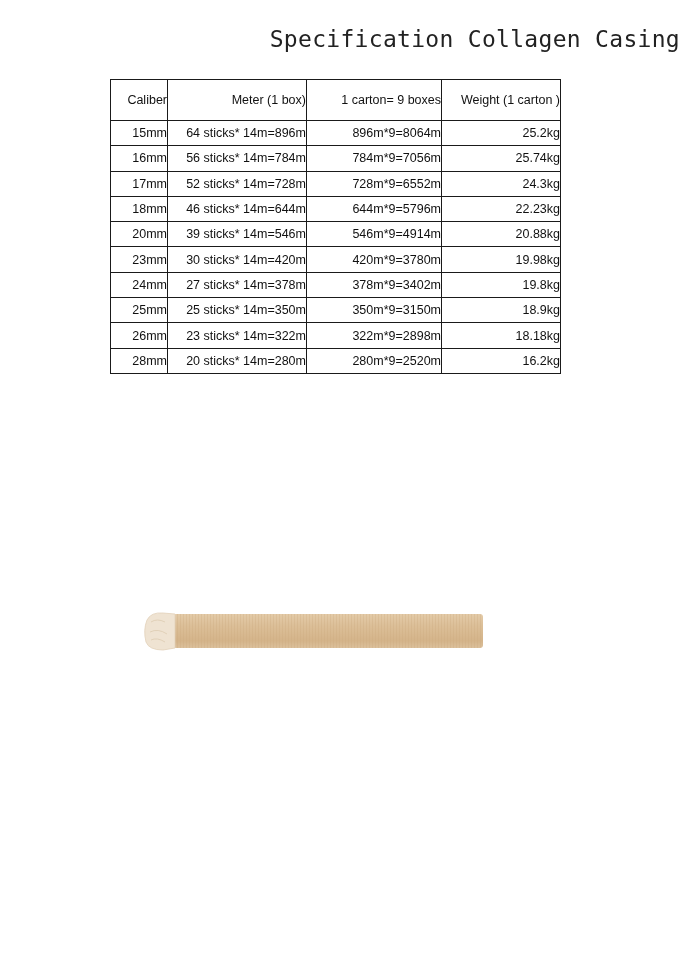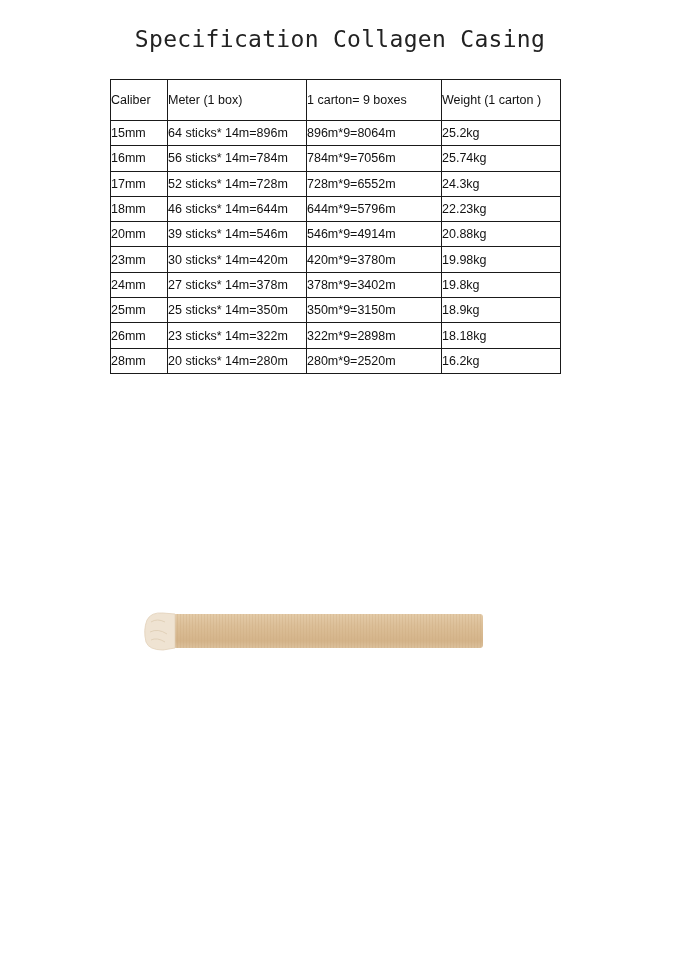--- a/index.html
+++ b/index.html
@@ -1,19 +1,19 @@
 <!DOCTYPE html>
 <html><head>
 <meta charset="utf-8">
 <style>
   html, body { margin:0; padding:0; background:#ffffff; }
   body { width:680px; height:962px; position:relative; overflow:hidden; font-family:"Liberation Sans", sans-serif; color:#111; }
-  .title { position:absolute; top:26px; left:0; width:680px; text-align:center; font-family:"DejaVu Sans Mono", "Liberation Mono", monospace; font-size:23px; letter-spacing:0.3px; color:#222; }
+  .title { position:absolute; top:26px; left:0; width:680px; text-align:right; font-family:"DejaVu Sans Mono", "Liberation Mono", monospace; font-size:23px; letter-spacing:0.3px; color:#222; }
   table.spec { position:absolute; left:110px; top:79px; border-collapse:collapse; table-layout:fixed; width:450px; }
-  table.spec td, table.spec th { border:1.6px solid #1a1a1a; text-align:left; font-size:12.5px; font-weight:normal; padding:0; color:#111; }
+  table.spec td, table.spec th { border:1.6px solid #1a1a1a; text-align:right; font-size:12.5px; font-weight:normal; padding:0; color:#111; }
   table.spec th { height:40px; }
   table.spec td { height:24.3px; }
   col.c1 { width:57px; } col.c2 { width:139px; } col.c3 { width:135px; } col.c4 { width:119px; }
   .casing { position:absolute; left:143px; top:610px; width:345px; height:44px; }
 </style>
 </head>
 <body>
 
 <div class="title">Specification Collagen Casing</div>
 

